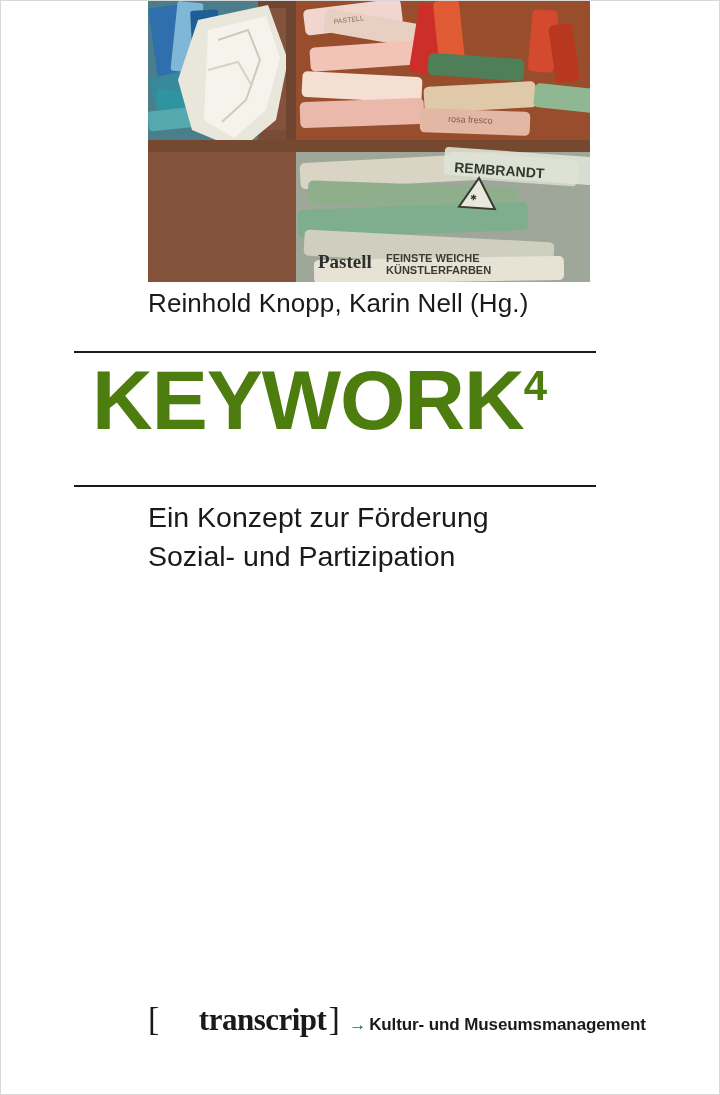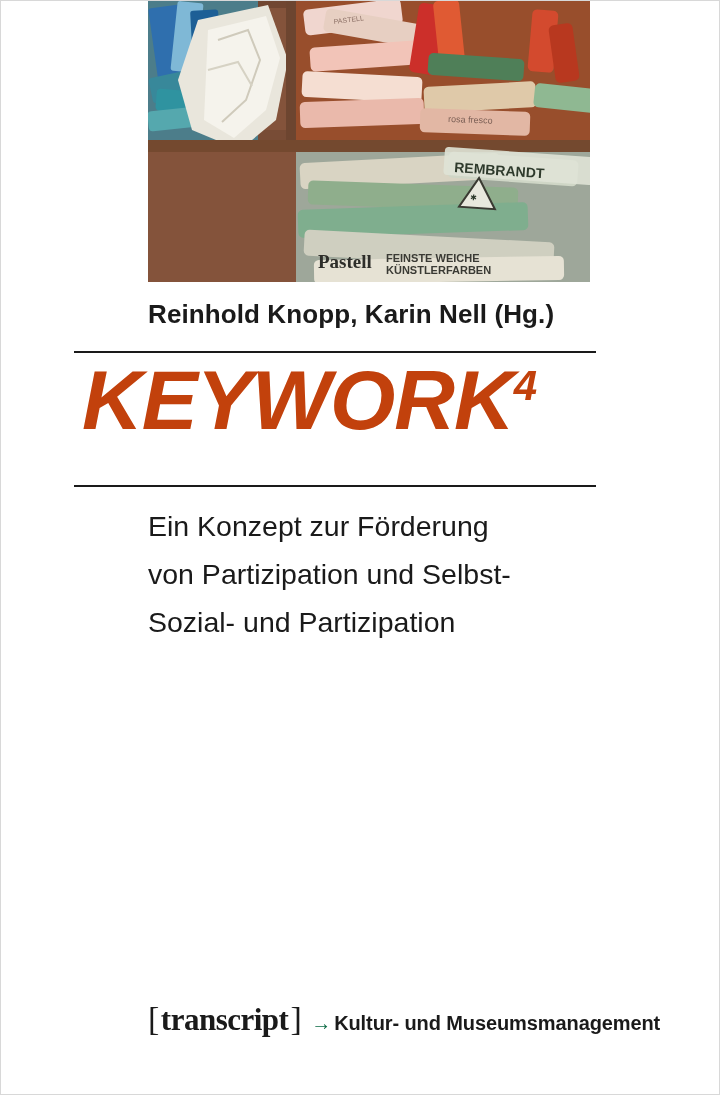--- a/index.html
+++ b/index.html
@@ -28,73 +28,72 @@
     height: 282px;
     overflow: hidden;
     background: #6b4a3a;
   }
   .cover-image svg { display: block; width: 100%; height: 100%; }
 
   
   .editors {
     position: absolute;
     left: 148px;
-    top: 299px;
+    top: 288px;
     width: 448px;
     font-size: 26px;
-    font-weight: 700;
+    font-weight: 400;
     color: #1a1a1a;
     letter-spacing: 0.1px;
     line-height: 1.2;
   }
 
   
   .rule {
     position: absolute;
     left: 74px;
     width: 522px;
     height: 2px;
     background: #1a1a1a;
   }
   .rule-top { top: 351px; }
   .rule-bottom { top: 485px; }
 
   
   .title {
     position: absolute;
-    left: 82px;
+    left: 92px;
     top: 358px;
     width: 600px;
-    color: #c2410c;
+    color: #4d7c0f;
     font-size: 84px;
     font-weight: bold;
     letter-spacing: -1px;
     line-height: 1;
     white-space: nowrap;
-    font-style: italic;
   }
   .title .sup {
     font-size: 42px;
     font-weight: bold;
     vertical-align: super;
     letter-spacing: 0;
   }
 
   
   .subtitle {
     position: absolute;
     left: 148px;
     top: 498px;
     width: 470px;
     font-size: 28.5px;
     font-weight: 400;
     color: #1a1a1a;
     line-height: 1.36;
   }
-  .subtitle div { white-space: nowrap; margin-top: 9px; }
+  .subtitle div { white-space: nowrap; }
 
   
   .footer {
     position: absolute;
     left: 148px;
     top: 1000px;
     display: flex;
     align-items: baseline;
     gap: 10px;
   }
@@ -106,23 +105,24 @@
     letter-spacing: -0.5px;
     display: flex;
     align-items: baseline;
   }
   .brand .bracket {
     font-weight: 400;
     font-size: 34px;
   }
   .brand .word {
     padding: 0 2px;
+    margin-left: 38px;
   }
   .series {
-    font-size: 20px;
+    font-size: 17px;
     font-weight: bold;
     color: #1a1a1a;
     letter-spacing: -0.1px;
   }
   .series .arrow {
     color: #0d6b45;
     font-weight: bold;
     margin-right: 3px;
   }
 
@@ -239,21 +239,20 @@
   <div class="rule rule-top"></div>
 
   <div class="title">
     <span>KEYWORK</span><span class="sup">4</span>
   </div>
 
   <div class="rule rule-bottom"></div>
 
   <div class="subtitle">
     <div>Ein Konzept zur Förderung</div>
-    <div>von Partizipation und Selbst-</div>
     <div>Sozial- und Partizipation</div>
   </div>
 
   <div class="footer">
     <div class="brand">
       <span class="bracket">[</span>
       <span class="word">transcript</span>
       <span class="bracket">]</span>
     </div>
     <div class="series">

